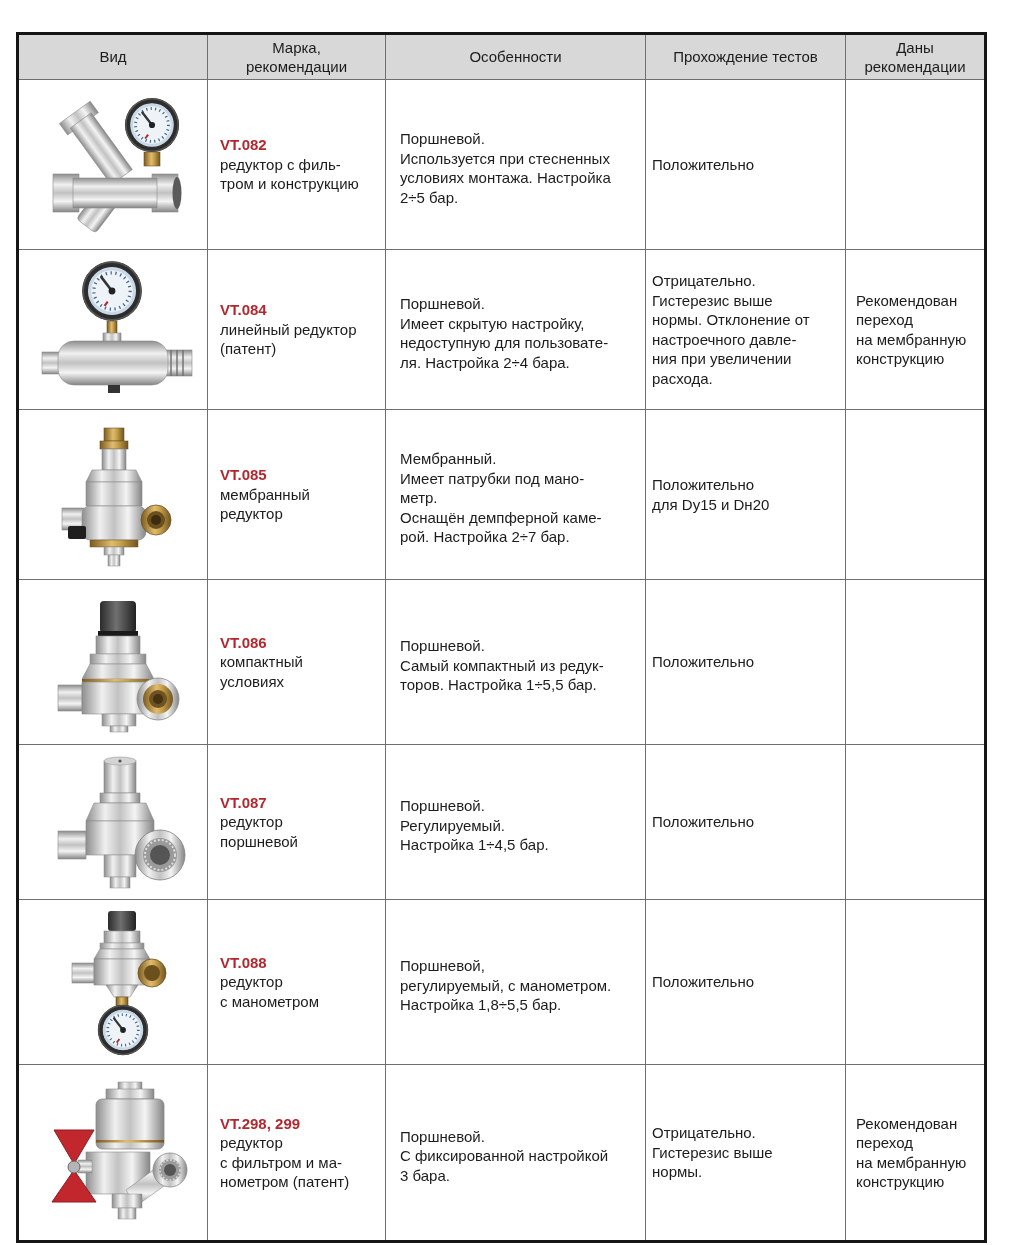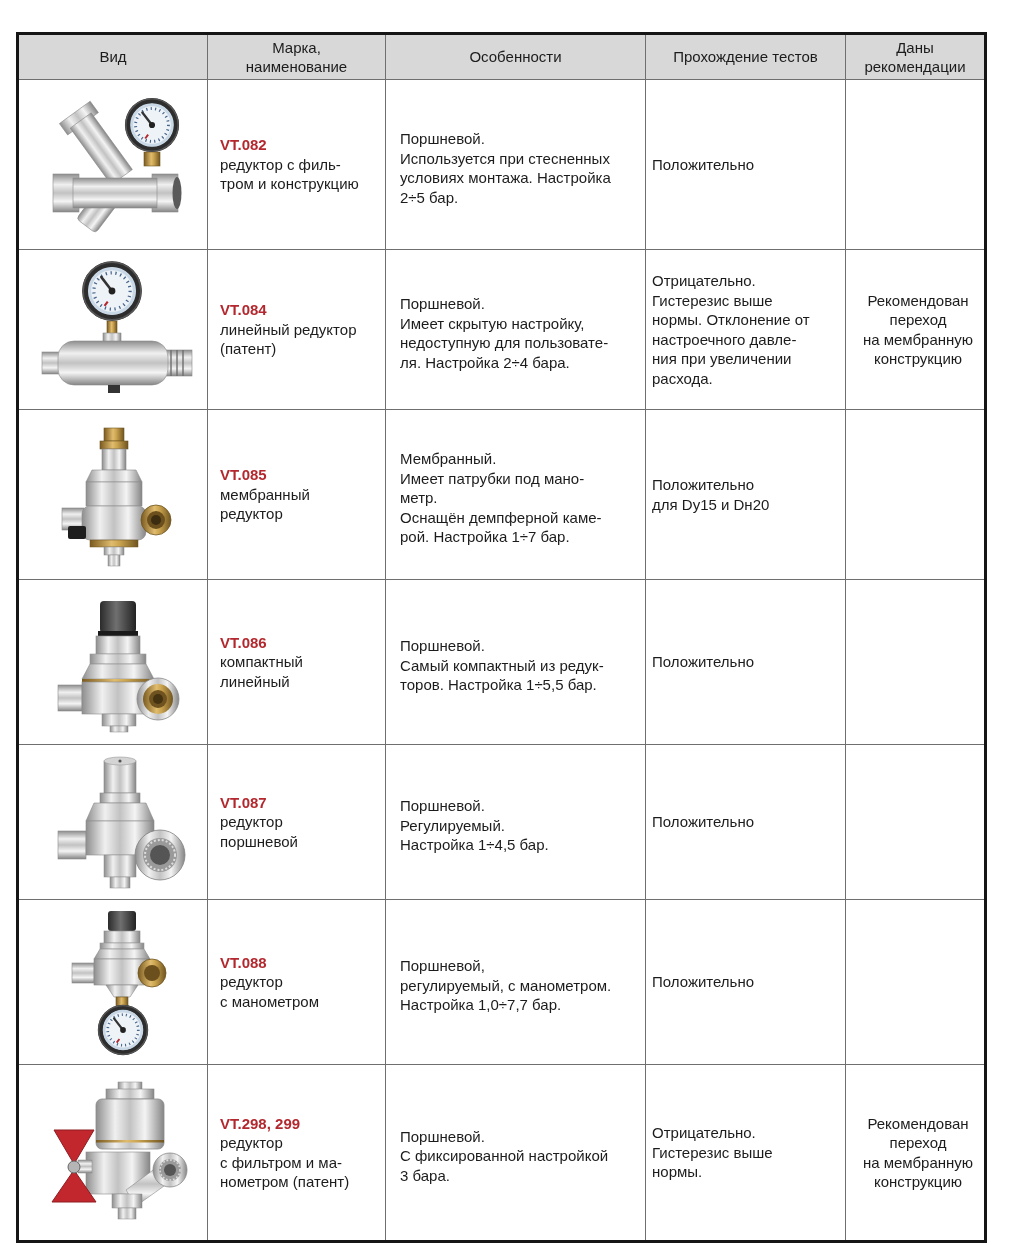--- a/index.html
+++ b/index.html
@@ -19,21 +19,21 @@
   .catalog th{
     background:var(--header-bg,#d8d8d8);
     font-weight:400;height:40px;text-align:center;
     white-space:pre-line;padding:2px 4px;
   }
   td.c-img{text-align:center;padding:2px;}
   td.c-img svg{display:block;margin:0 auto;}
   td.c-brand{padding:8px 6px 8px 12px;}
   td.c-feat{padding:15px 8px 8px 14px;}
   td.c-test{text-align:left;padding:6px 6px;}
-  td.c-rec{padding:8px 4px 8px 10px;text-align:center;}
+  td.c-rec{padding:8px 4px 8px 10px;}
   .code{font-weight:700;color:var(--code-red,#b3282e);}
   .preline{white-space:pre-line;}
   .hidden-defs{position:absolute;width:0;height:0;overflow:hidden;}
 </style>
 </head>
 <body style="--code-red: #b3282e; --header-bg: #d8d8d8; --border-outer: #151515; --border-inner: #6f6f6f; --gauge-rim: #2d2d2d; --brass: #caa34e; --handle-red: #c1272d;">
 
 <svg class="hidden-defs" aria-hidden="true">
   <defs>
     <linearGradient id="gMetalV" x1="0" y1="0" x2="1" y2="0">
@@ -79,21 +79,21 @@
     <col style="width:190px">
       <col style="width:178px">
       <col style="width:260px">
     <col style="width:200px">
       <col style="width:140px">
   </colgroup>
   <thead>
     <tr>
       <th>Вид</th>
       <th>Марка,
-наименование</th>
+рекомендации</th>
       <th>Особенности</th>
       <th>Прохождение тестов</th>
       <th>Даны
 рекомендации</th>
     </tr>
   </thead>
   <tbody>
 
     <tr style="height:170px">
       <td class="c-img">
@@ -196,21 +196,21 @@
       <td class="c-brand">
         <div class="code">VT.085</div>
         <div class="preline">мембранный
 редуктор</div>
       </td>
       <td class="c-feat">
         <div class="preline">Мембранный.
 Имеет патрубки под мано-
 метр.
 Оснащён демпферной каме-
-рой. Настройка 1÷7 бар.</div>
+рой. Настройка 2÷7 бар.</div>
       </td>
       <td class="c-test">
         <div class="preline">Положительно
 для Dy15 и Dн20</div>
       </td>
       <td class="c-rec">
         <div class="preline"></div>
       </td>
     </tr>
 
@@ -229,21 +229,21 @@
           <circle cx="130" cy="112" r="15" fill="url(#gBrass)"></circle>
           <circle cx="130" cy="112" r="9" fill="#6e521f"></circle>
           <circle cx="130" cy="112" r="5" fill="#443211"></circle>
           <rect x="74" y="127" width="34" height="12" fill="url(#gMetalV)" stroke="#8a8a8a" stroke-width="0.5"></rect>
           <rect x="82" y="139" width="18" height="6" fill="url(#gMetalV)" stroke="#8a8a8a" stroke-width="0.5"></rect>
         </svg>
       </td>
       <td class="c-brand">
         <div class="code">VT.086</div>
         <div class="preline">компактный
-линейный</div>
+условиях</div>
       </td>
       <td class="c-feat">
         <div class="preline">Поршневой.
 Самый компактный из  редук-
 торов. Настройка 1÷5,5 бар.</div>
       </td>
       <td class="c-test">
         <div class="preline">Положительно</div>
       </td>
       <td class="c-rec">
@@ -304,21 +304,21 @@
         </svg>
       </td>
       <td class="c-brand">
         <div class="code">VT.088</div>
         <div class="preline">редуктор
 с манометром</div>
       </td>
       <td class="c-feat">
         <div class="preline">Поршневой,
 регулируемый, с манометром.
-Настройка 1,0÷7,7 бар.</div>
+Настройка 1,8÷5,5 бар.</div>
       </td>
       <td class="c-test">
         <div class="preline">Положительно</div>
       </td>
       <td class="c-rec">
         <div class="preline"></div>
       </td>
     </tr>
 
     <tr style="height:177px">

